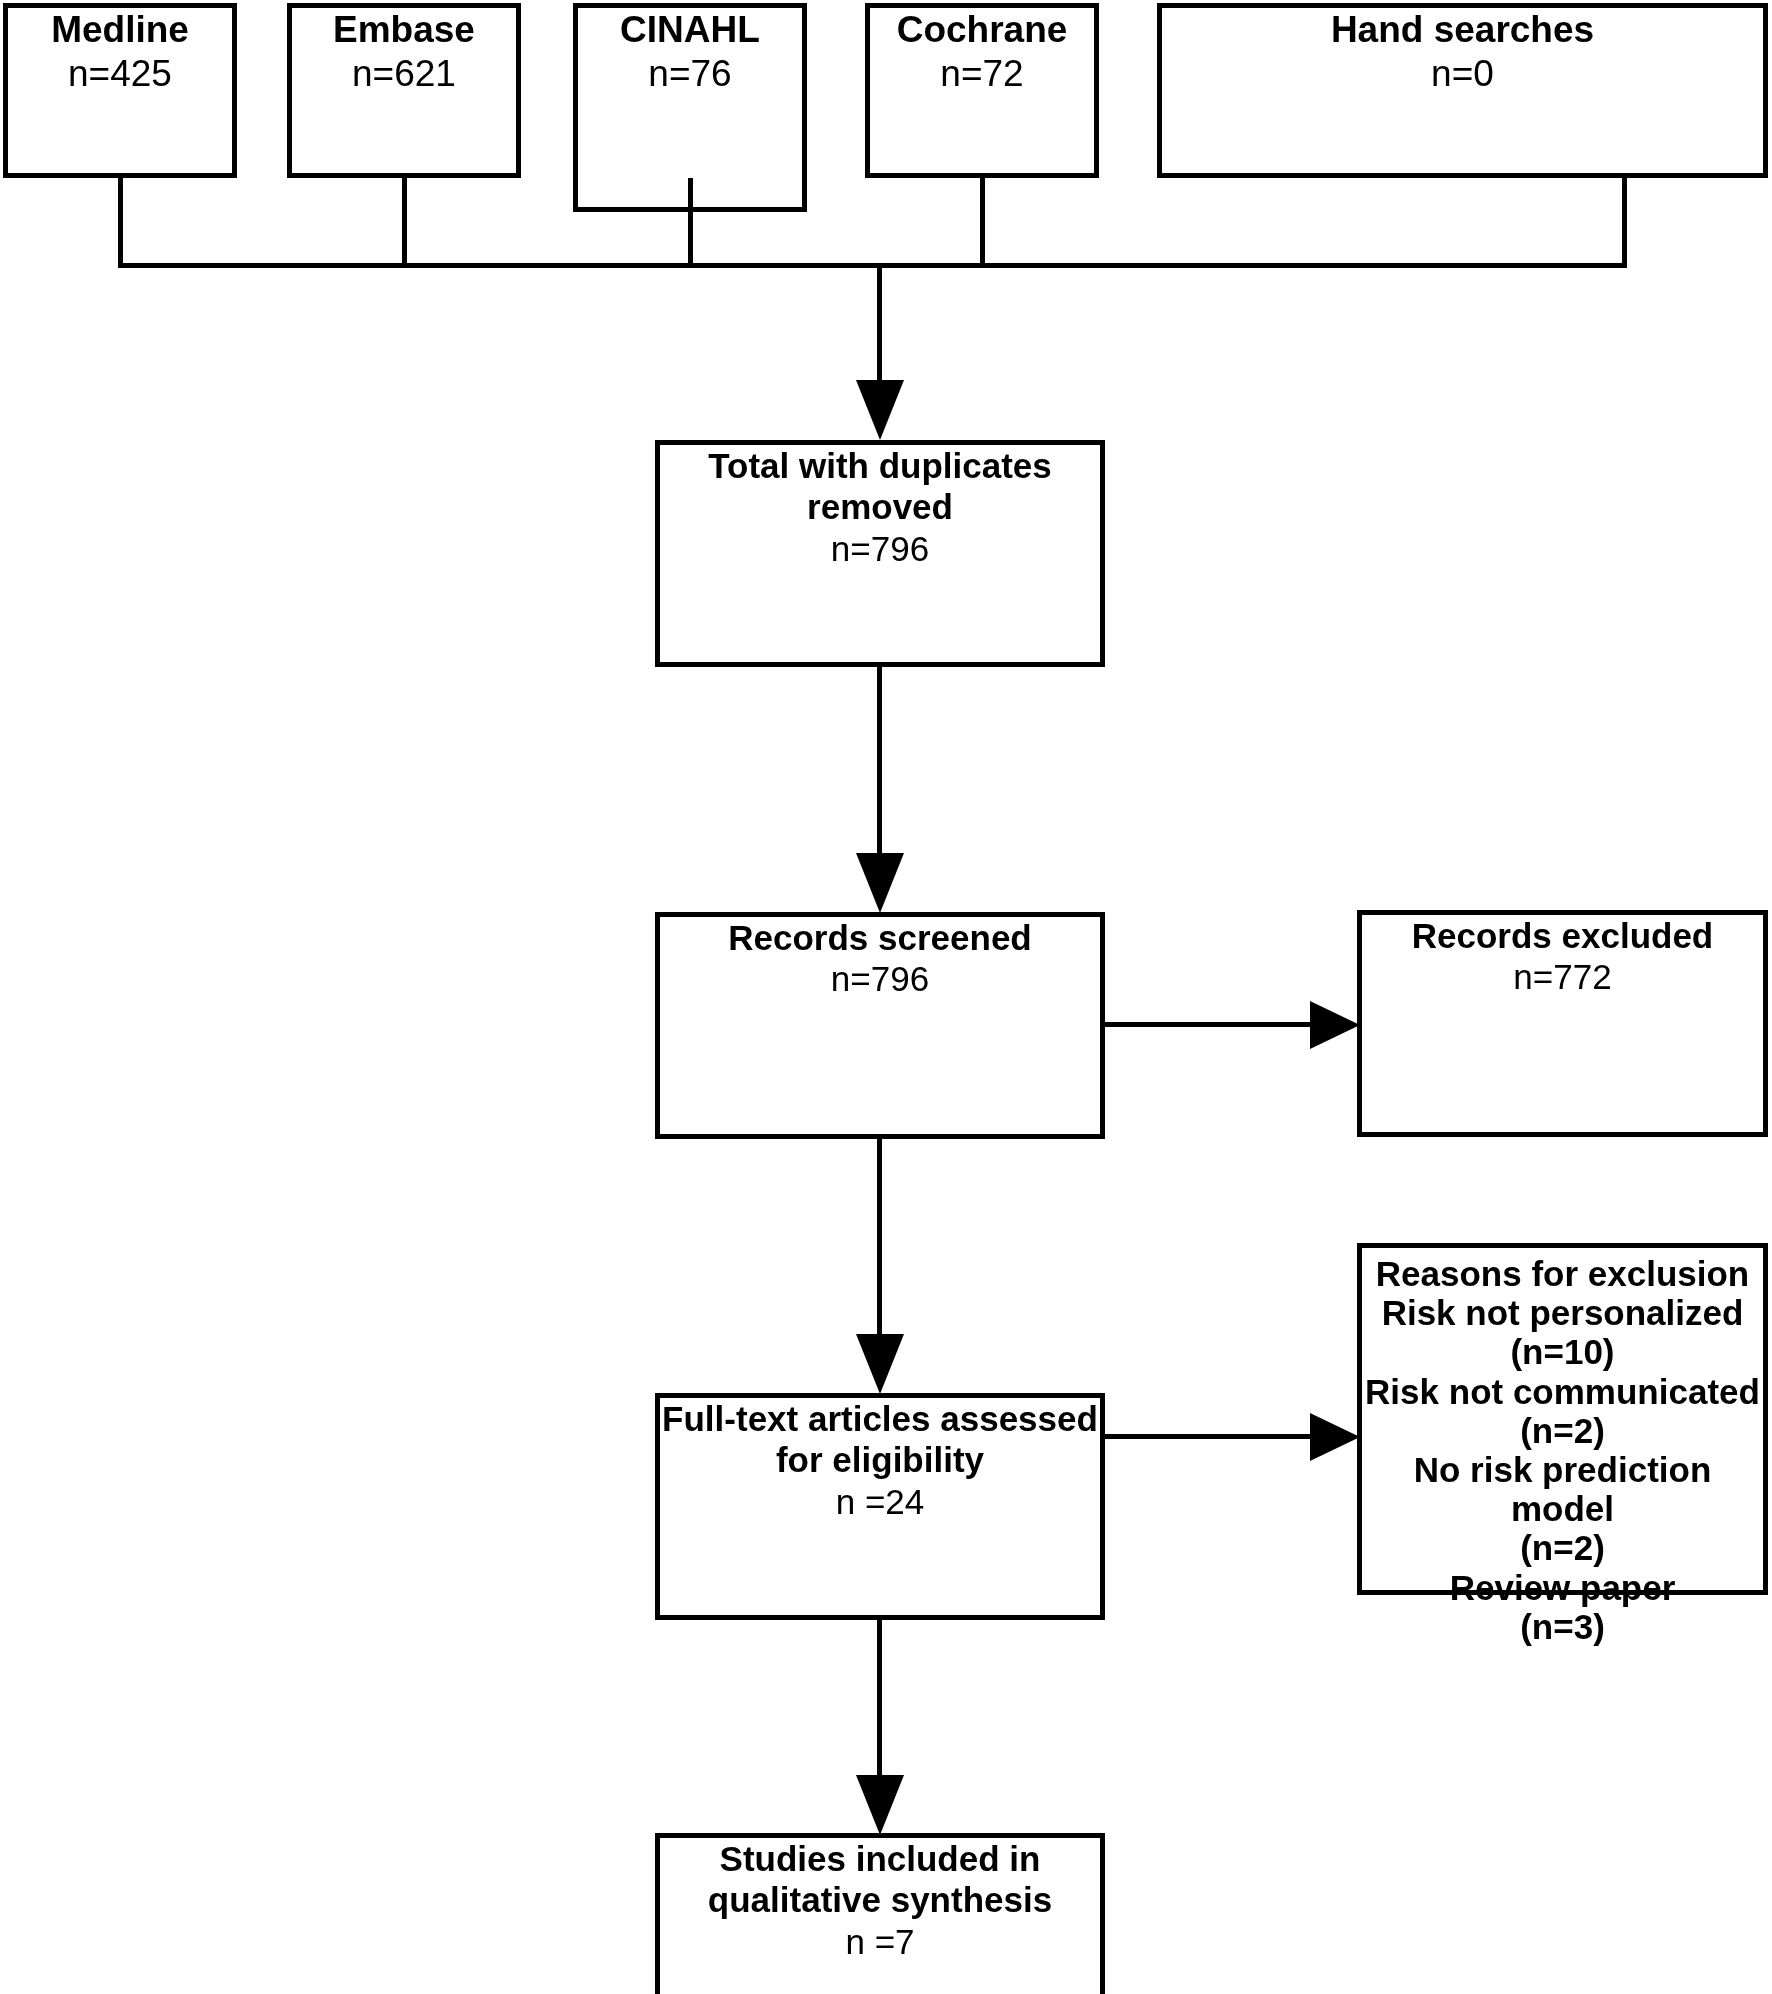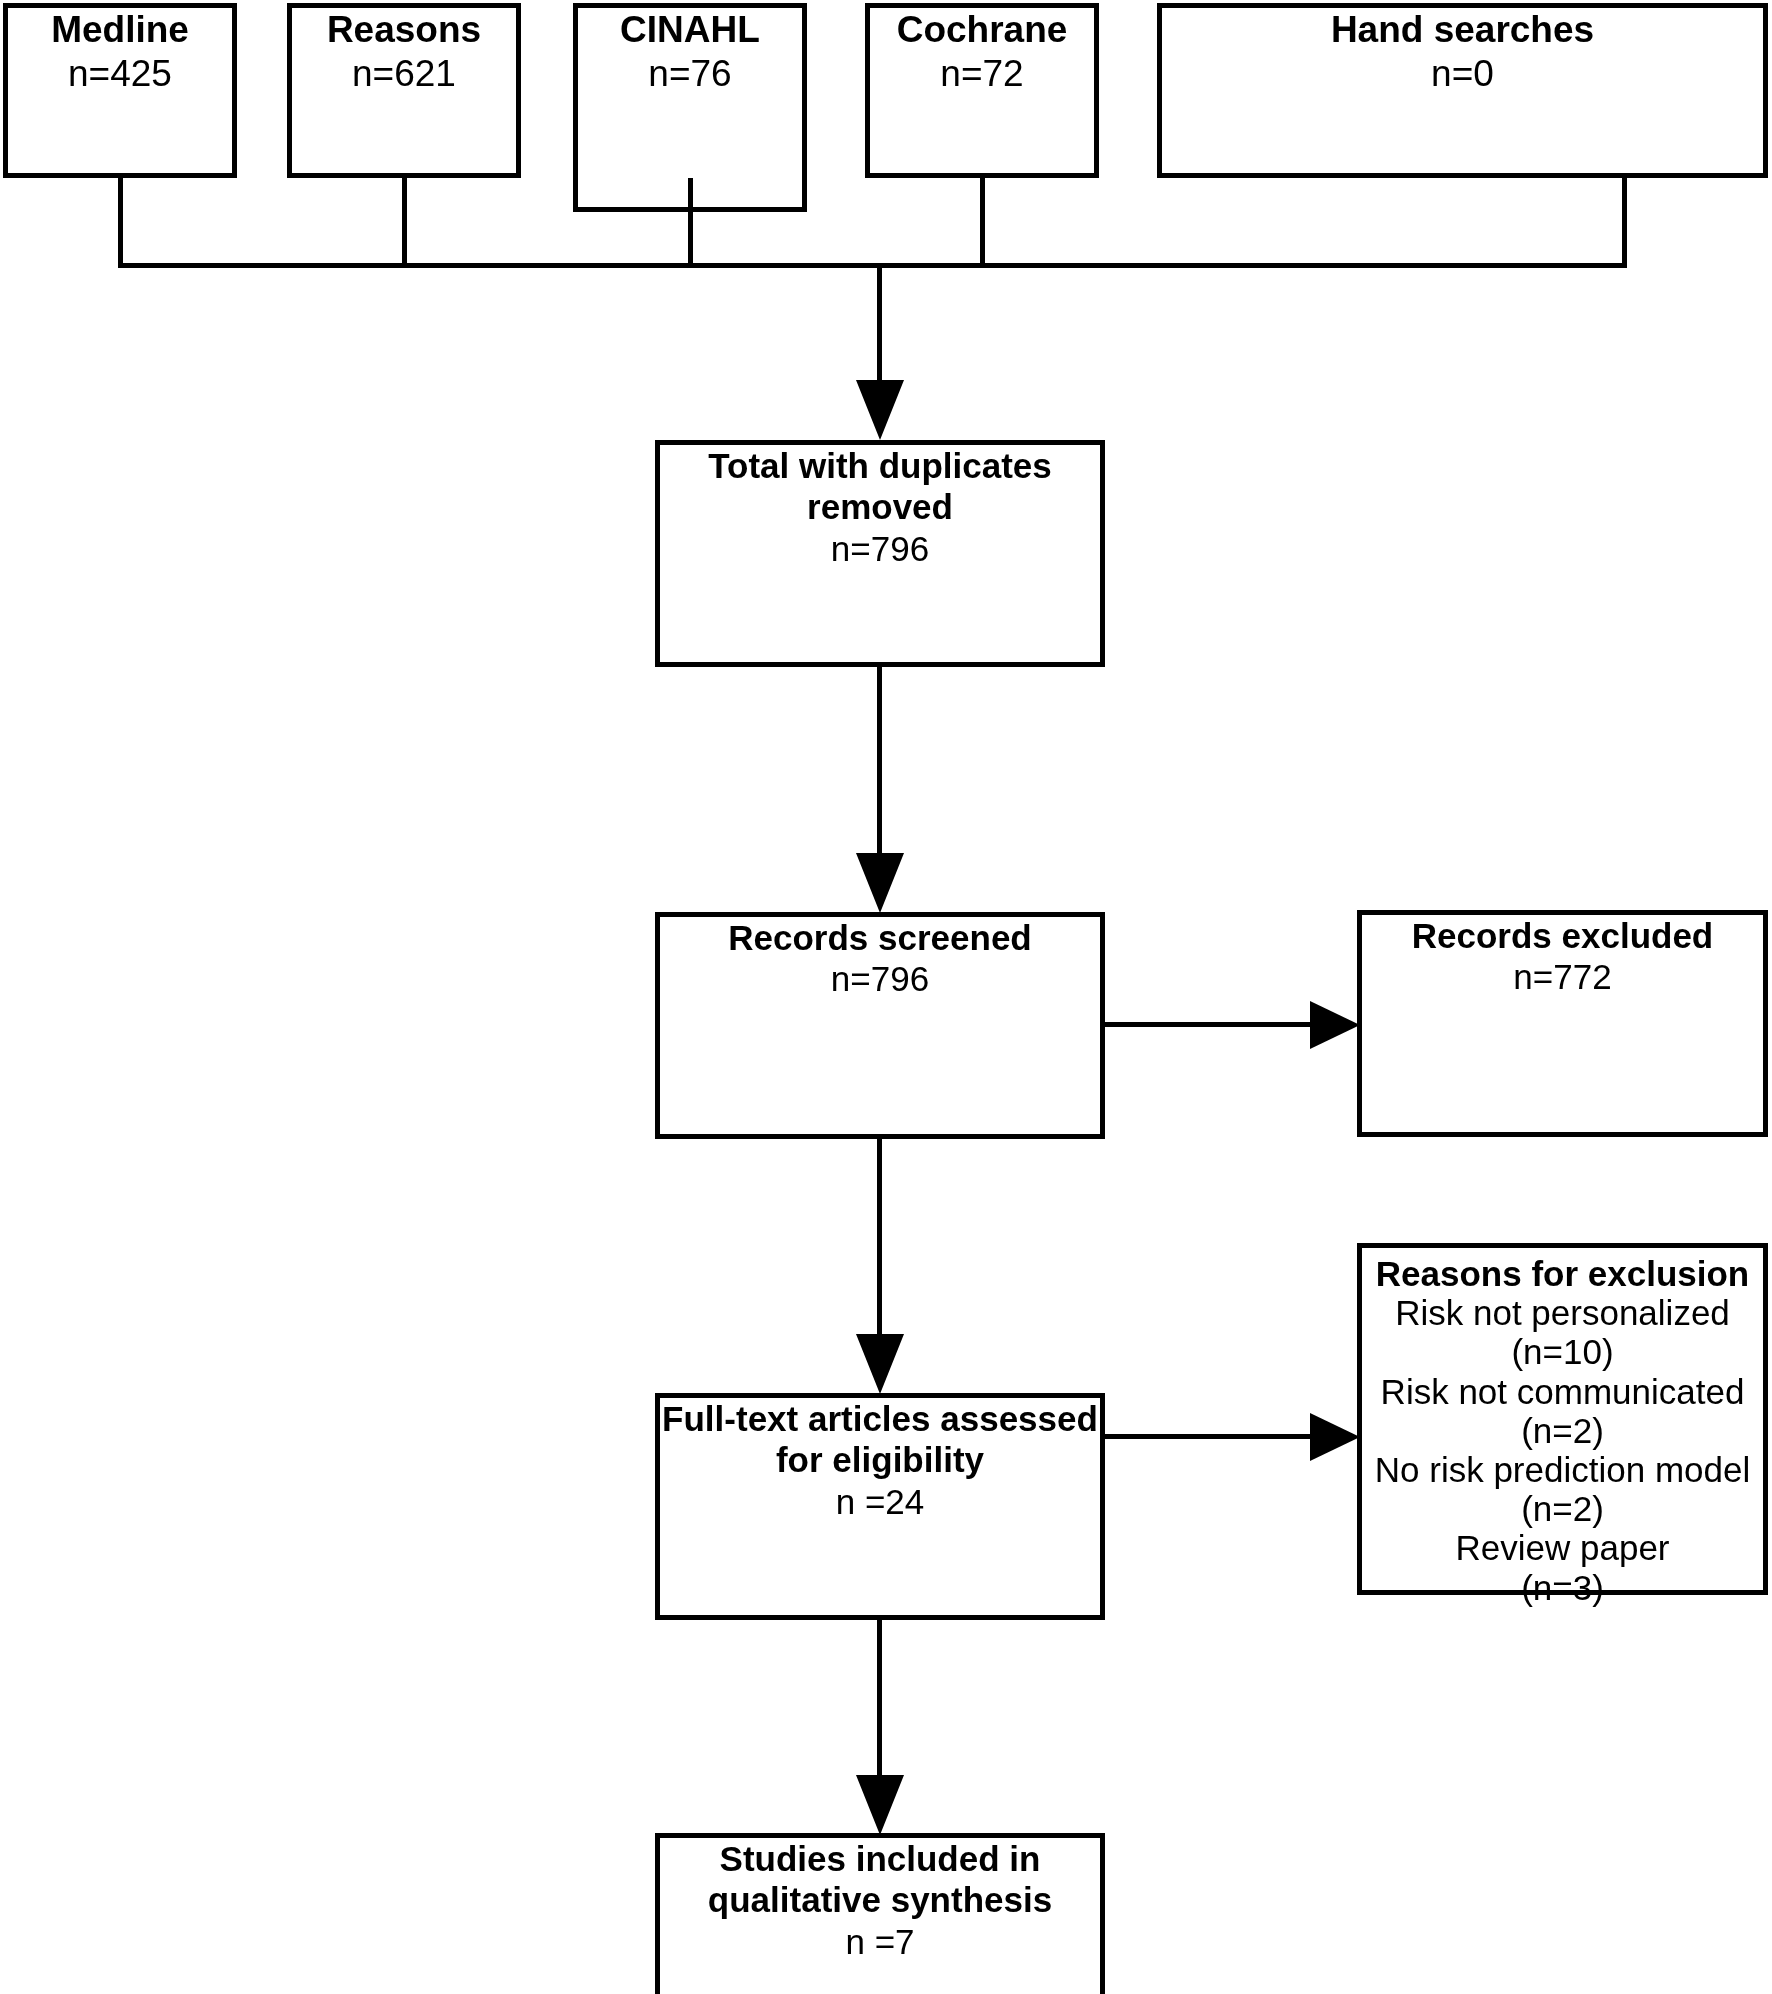--- a/index.html
+++ b/index.html
@@ -11,37 +11,37 @@
   .num{font-weight:normal;line-height:1.18;}
   .src .ttl{font-size:37px;}
   .src .num{font-size:37px;}
   .mid .ttl{font-size:35px;}
   .mid .num{font-size:35px;}
   .excl .ttl{font-size:35px;}
   .excl .num{font-size:35px;}
   .reason-box{position:absolute;box-sizing:border-box;border:5px solid #000;background:#fff;
        display:flex;flex-direction:column;align-items:center;justify-content:flex-start;text-align:center;padding-top:6px;}
   .reason-box .ttl{font-size:35px;font-weight:bold;line-height:1.12;}
-  .reason-box .rline{font-size:35px;font-weight:normal;line-height:1.12;}
+  .reason-box .rline{font-size:35px;font-weight:bold;line-height:1.12;}
   .vline{position:absolute;width:5px;background:#000;}
   .hline{position:absolute;height:5px;background:#000;}
   svg.arrow{position:absolute;overflow:visible;}
 </style>
 </head>
 <body>
 
 <div id="stage">
 
   <div class="box src" style="left:3px;top:3px;width:234px;height:175px;">
     <div class="ttl">Medline</div>
     <div class="num">n=425</div>
   </div>
 
   <div class="box src" style="left:287px;top:3px;width:234px;height:175px;">
-    <div class="ttl">Reasons</div>
+    <div class="ttl">Embase</div>
     <div class="num">n=621</div>
   </div>
 
   <div class="box src" style="left:573px;top:3px;width:234px;height:209px;">
     <div class="ttl">CINAHL</div>
     <div class="num">n=76</div>
   </div>
 
   <div class="box src" style="left:865px;top:3px;width:234px;height:175px;">
     <div class="ttl">Cochrane</div>

